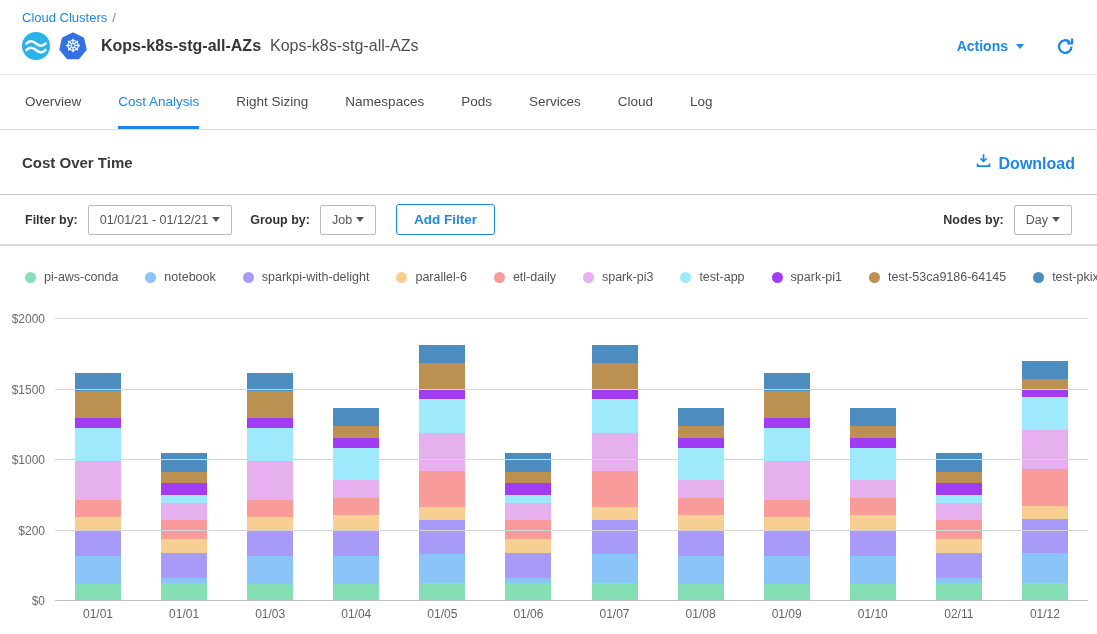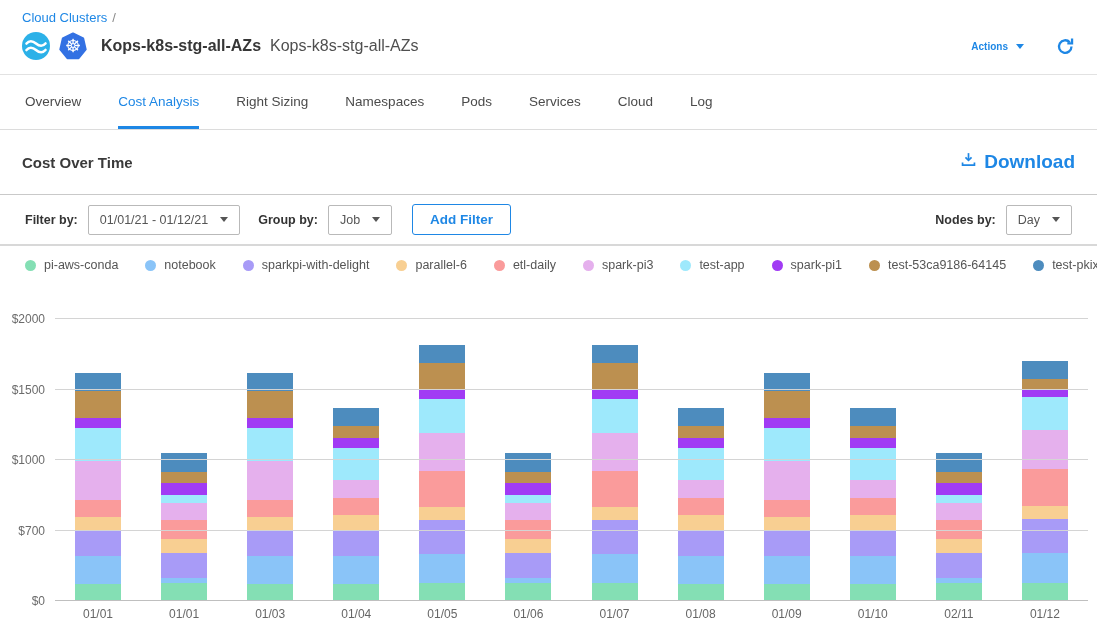--- a/index.html
+++ b/index.html
@@ -11,54 +11,54 @@
   .hdr { height:75px; border-bottom:1px solid #e2e2e2; padding:10px 22px 0 22px; }
   .breadcrumb { font-size:13px; margin-bottom:7px; }
   .breadcrumb a { color:#1e87e5; text-decoration:none; cursor:pointer; }
   .breadcrumb .sep { color:#8a8a8a; margin-left:5px; }
   .title-row { display:flex; align-items:center; gap:9px; }
   .logo { width:28px; height:28px; display:inline-flex; }
   .title { font-size:16px; font-weight:bold; color:#363636; margin-left:5px; }
   .subtitle { font-size:16px; color:#4f4f4f; }
   .hdr-right { margin-left:auto; display:flex; align-items:center; gap:32px; }
   .actions-btn { display:inline-flex; align-items:center; gap:8px; color:#1e87e5;
-    font-size:10px; font-weight:bold; cursor:pointer; }
+    font-size:14px; font-weight:bold; cursor:pointer; }
   .caret { width:0; height:0; border-left:4.5px solid transparent; border-right:4.5px solid transparent;
     border-top:5.5px solid currentColor; display:inline-block; }
   .refresh { cursor:pointer; display:inline-flex; }
 
   
   .tabs { height:55px; display:flex; gap:37px; padding:0 25px; border-bottom:1px solid #dcdcdc; }
   .tab { display:flex; align-items:center; font-size:13.5px; color:#4b4b4b; cursor:pointer;
     border-bottom:3px solid transparent; padding-top:2px; white-space:nowrap; }
   .tab.active { color:#1e87e5; border-bottom-color:#1e87e5; }
 
   
   .section-hdr { height:65px; display:flex; align-items:center; padding:0 22px;
     border-bottom:1px solid #c9c9c9; }
   .section-hdr h2 { font-size:15px; font-weight:bold; color:#3a3a3a; }
   .download { margin-left:auto; display:inline-flex; align-items:flex-end; gap:7px;
-    color:#1e87e5; font-size:19px; font-weight:bold; cursor:pointer; }
+    color:#1e87e5; font-size:16px; font-weight:bold; cursor:pointer; }
 
   
   .filter-bar { height:51px; display:flex; align-items:center; padding:0 25px;
     border-bottom:2px solid #d8d8d8; }
   .flabel { font-size:12.5px; font-weight:bold; color:#333; margin-right:10px; white-space:nowrap; }
   .select { height:30px; border:1px solid #b9b9b9; border-radius:2px; background:#fff;
-    display:inline-flex; align-items:center; gap:12px; padding:0 11px; font-size:12.5px;
+    display:inline-flex; align-items:center; gap:4px; padding:0 11px; font-size:12.5px;
     color:#555; cursor:pointer; white-space:nowrap; }
   .select .caret { border-top-color:#555; }
   .mr18 { margin-right:18px; }
   .add-filter { margin-left:20px; height:31px; padding:0 17px; background:#fff;
     border:1px solid #1e87e5; border-radius:3px; color:#1e87e5; font-size:13.5px;
     font-weight:bold; cursor:pointer; font-family:inherit; }
   .spacer { flex:1; }
 
   
-  .legend-row { height:38px; display:flex; align-items:flex-end; padding:12px 25px; }
+  .legend-row { height:38px; display:flex; align-items:flex-end; padding:0 25px; }
   .legend-items { display:flex; align-items:center; gap:27px; }
   .legend-item { display:inline-flex; align-items:center; gap:8px; cursor:pointer; }
   .dot { width:11px; height:11px; border-radius:50%; flex:none; }
   .legend-label { font-size:12.5px; color:#555; white-space:nowrap; }
 
   
   .chart { position:relative; height:350px; }
   .plot { position:absolute; left:55px; right:9px; top:35px; height:282px; }
   .gridline { position:absolute; left:0; right:0; border-top:1px solid #d4d4d4; z-index:3; }
   .gridline.axis { border-top-color:#bfbfbf; }
@@ -354,21 +354,21 @@
         </div>
       <div>
           <div class="gridline axis" style="bottom: 0%;"></div>
           <div class="gridline" style="bottom: 25%;"></div>
           <div class="gridline" style="bottom: 50%;"></div>
           <div class="gridline" style="bottom: 75%;"></div>
           <div class="gridline" style="bottom: 100%;"></div>
         </div>
       <div>
           <div class="ytick" style="bottom: 0%;">$0</div>
-          <div class="ytick" style="bottom: 25%;">$700</div>
+          <div class="ytick" style="bottom: 25%;">$200</div>
           <div class="ytick" style="bottom: 50%;">$1000</div>
           <div class="ytick" style="bottom: 75%;">$1500</div>
           <div class="ytick" style="bottom: 100%;">$2000</div>
         </div>
     </div>
     <div class="x-axis">
         <div class="xtick">01/01</div>
         <div class="xtick">01/01</div>
         <div class="xtick">01/03</div>
         <div class="xtick">01/04</div>

